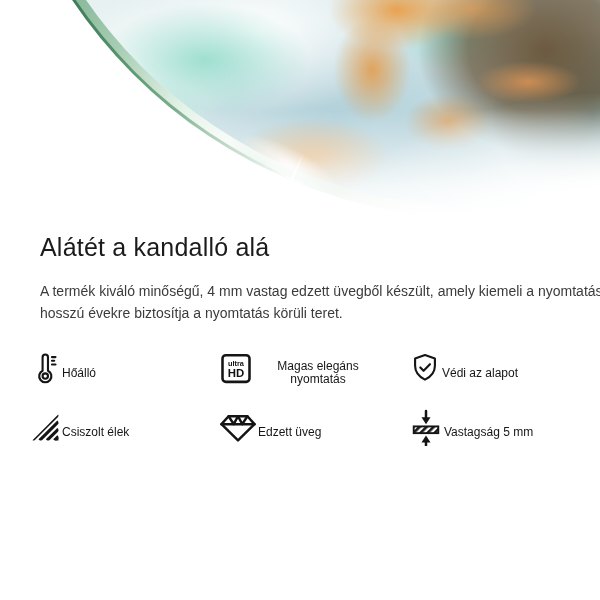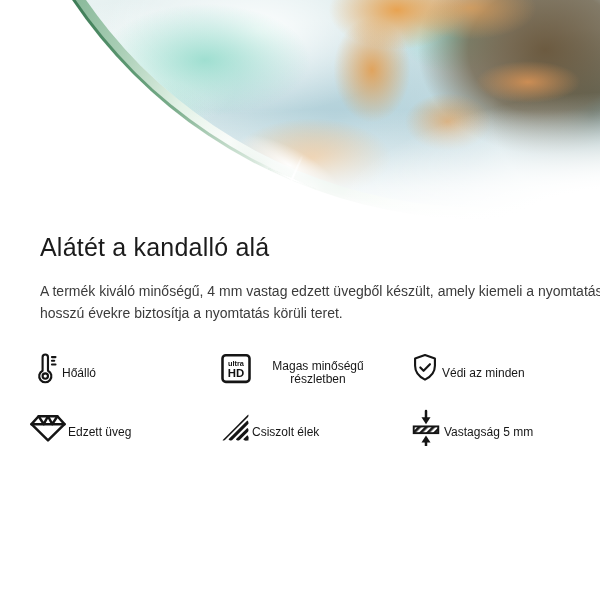--- a/index.html
+++ b/index.html
@@ -110,66 +110,66 @@
     </div>
 
     <div class="feature">
       <div class="ficon">
         <svg width="36" height="35" viewBox="0 0 24 23">
           <rect class="icon-stroke" x="3" y="2.6" width="18" height="17.8" rx="2.2" style="stroke-width:1.7"></rect>
           <text class="badge-small" x="12" y="9.8" text-anchor="middle">ultra</text>
           <text class="badge-big" x="12" y="17.4" text-anchor="middle">HD</text>
         </svg>
       </div>
-      <div class="flabel">Magas minőségű részletben</div>
+      <div class="flabel">Magas elegáns nyomtatás</div>
     </div>
 
     <div class="feature">
       <div class="ficon">
         <svg width="34" height="36" viewBox="0 0 24 24">
           <path class="icon-stroke" d="M12 2.8 19 5.3 v5.1 c0 4.6 -3.1 7.9 -7 9.8 -3.9 -1.9 -7 -5.2 -7 -9.8 V5.3 Z"></path>
           <path class="icon-stroke" d="M8.7 11.6 l2.3 2.4 4.5 -4.7"></path>
         </svg>
       </div>
-      <div class="flabel">Védi az minden</div>
+      <div class="flabel">Védi az alapot</div>
     </div>
 
   </div>
 
   <div class="features-row second">
-
-    <div class="feature">
-      <div class="ficon">
-        <svg width="40" height="33" viewBox="0 0 24 20">
-          <path class="icon-stroke" d="M6.3 3.2 h11.4 L22 8 12 17.8 2 8 Z"></path>
-          <path class="icon-stroke" d="M2 8 h20"></path>
-          <path class="icon-stroke" d="M6.3 3.2 9.4 8 12 3.2 14.6 8 17.7 3.2"></path>
-        </svg>
-      </div>
-      <div class="flabel">Edzett üveg</div>
-    </div>
 
     <div class="feature">
       <div class="ficon">
         <svg width="34" height="34" viewBox="0 0 24 24">
           <defs>
               <clipPath id="clipTri">
                 <polygon points="3,21.5 21.5,3 21.5,21.5"></polygon>
               </clipPath>
             </defs>
           <g clip-path="url(#clipTri)" stroke="#151515" stroke-width="2.2" fill="none">
             <path d="M3 21.5 L21.5 3"></path>
             <path d="M8.2 21.5 L21.5 8.2"></path>
             <path d="M13.4 21.5 L21.5 13.4"></path>
             <path d="M18.6 21.5 L21.5 18.6"></path>
           </g>
           <path d="M21.5 19.2 v2.3 h-2.3 Z" fill="#151515"></path>
         </svg>
       </div>
       <div class="flabel">Csiszolt élek</div>
+    </div>
+
+    <div class="feature">
+      <div class="ficon">
+        <svg width="40" height="33" viewBox="0 0 24 20">
+          <path class="icon-stroke" d="M6.3 3.2 h11.4 L22 8 12 17.8 2 8 Z"></path>
+          <path class="icon-stroke" d="M2 8 h20"></path>
+          <path class="icon-stroke" d="M6.3 3.2 9.4 8 12 3.2 14.6 8 17.7 3.2"></path>
+        </svg>
+      </div>
+      <div class="flabel">Edzett üveg</div>
     </div>
 
     <div class="feature">
       <div class="ficon">
         <svg width="36" height="38" viewBox="0 0 24 26">
           <defs>
             <pattern id="hatch" width="3.4" height="3.4" patternUnits="userSpaceOnUse" patternTransform="rotate(45)">
               <rect width="3.4" height="3.4" fill="#ffffff"></rect>
               <rect width="1.8" height="3.4" fill="#151515"></rect>
             </pattern>

